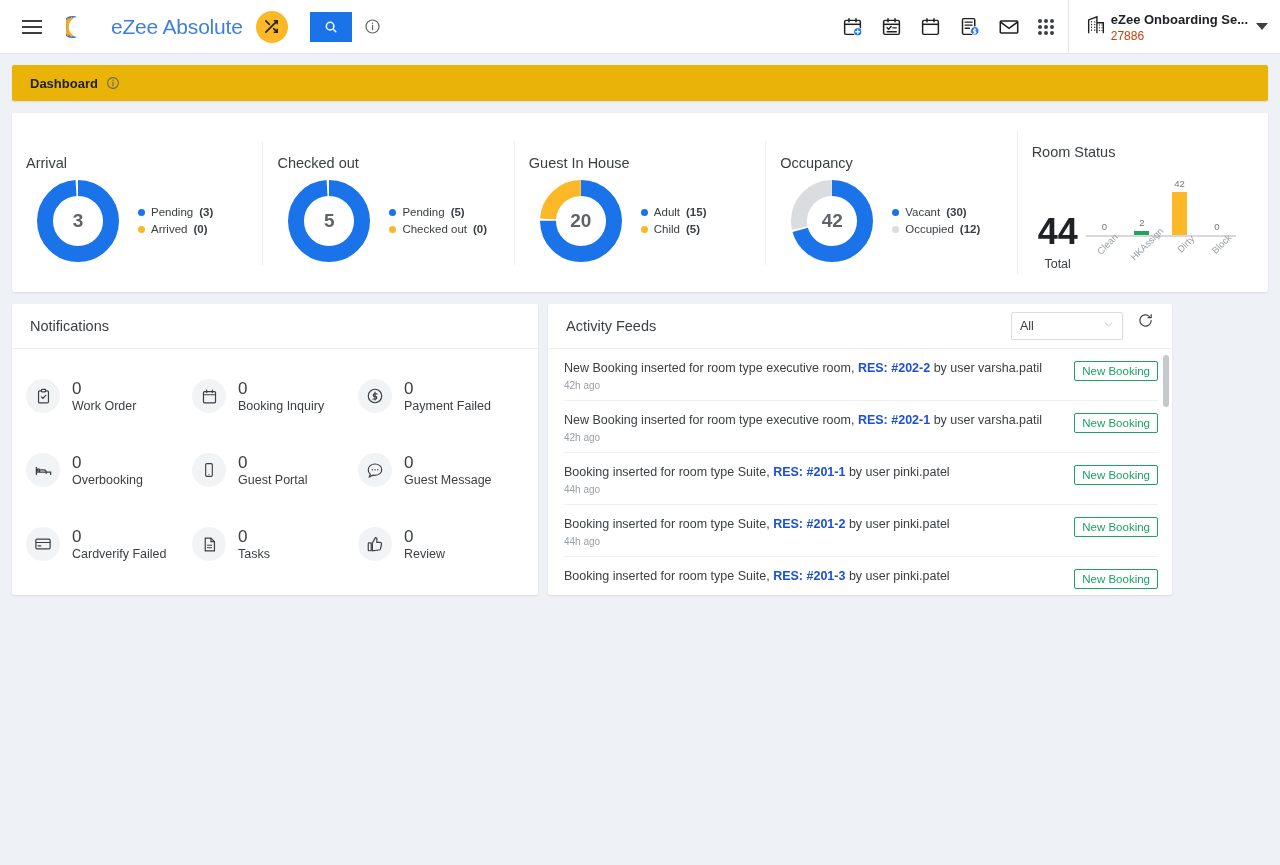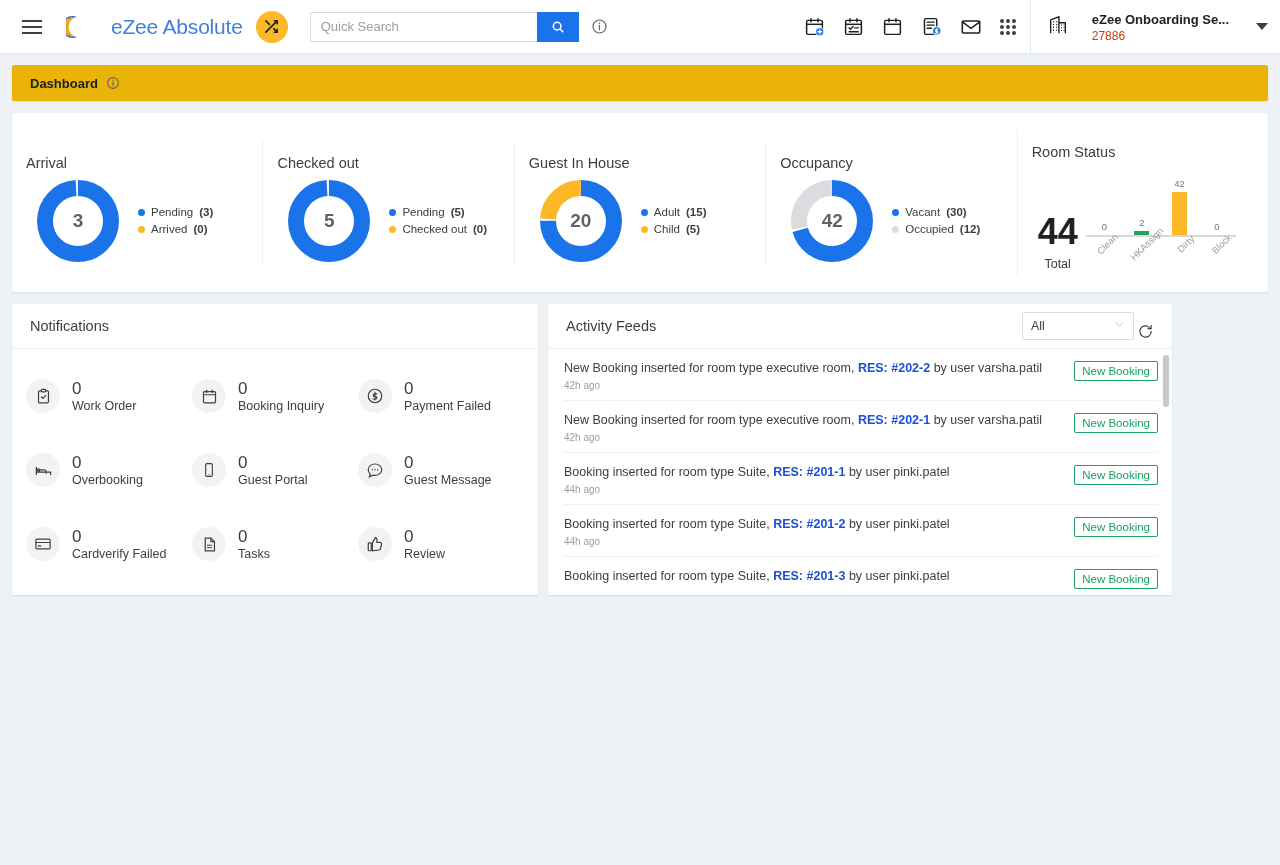--- a/index.html
+++ b/index.html
@@ -39,21 +39,21 @@
     display: flex; align-items: center; justify-content: center;
   }
   .info-circle { margin-left: 12px; cursor: pointer; display:flex; }
 
   .topbar-icons { margin-left: auto; display: flex; align-items: center; gap: 18px; padding-right: 14px; }
   .tb-icon { cursor: pointer; position: relative; display: flex; align-items: center; }
   .grid-dots { display: grid; grid-template-columns: repeat(3, 4px); gap: 2px; cursor: pointer; }
   .grid-dots span { width: 4px; height: 4px; background: #3c4043; border-radius: 50%; }
 
   .property {
-    display: flex; align-items: center; gap: 23px; height: 54px;
+    display: flex; align-items: center; gap: 4px; height: 54px;
     border-left: 1px solid #e4e7ec; padding: 0 12px 0 16px; cursor: pointer; min-width: 188px;
   }
   .property-meta { line-height: 1.25; }
   .property-name { font-size: 13px; font-weight: bold; color: #202124; max-width: 125px;
                    white-space: nowrap; overflow: hidden; text-overflow: ellipsis; }
   .property-id { font-size: 12px; color: #c2410c; }
   .caret { width: 0; height: 0; border-left: 6px solid transparent; border-right: 6px solid transparent;
            border-top: 7px solid #3c4043; margin-left: 4px; }
 
   
@@ -111,21 +111,21 @@
   .panel-title { font-size: 14.5px; color: #3c4043; }
 
   .notif-grid { flex: 1; display: grid; grid-template-columns: repeat(3, 1fr);
                 grid-template-rows: repeat(3, 1fr); padding: 10px 14px 14px 14px; }
   .notif-item { display: flex; align-items: center; gap: 12px; }
   .notif-ico { width: 34px; height: 34px; border-radius: 50%; background: #f2f3f5;
                display: flex; align-items: center; justify-content: center; flex: none; }
   .notif-num { font-size: 17px; color: #3c4043; line-height: 1.15; }
   .notif-lbl { font-size: 12.5px; color: #3c4043; }
 
-  .feed-head-right { margin-left: auto; display: flex; align-items: flex-end; gap: 3px; }
+  .feed-head-right { margin-left: auto; display: flex; align-items: flex-start; gap: 14px; }
   .feed-select {
     width: 112px; height: 28px; border: 1px solid #dadce0; border-radius: 2px;
     display: flex; align-items: center; padding: 0 8px; font-size: 12.5px; color: #3c4043;
     cursor: pointer; background: #fff;
   }
   .feed-select .chev { margin-left: auto; }
   .refresh-btn { cursor: pointer; display: flex; }
 
   .feed-list { flex: 1; overflow: hidden; position: relative; padding: 0 14px 0 16px; }
   .feed-row { display: flex; align-items: flex-start; padding: 11px 0 9px 0;
@@ -169,21 +169,20 @@
     <svg width="17" height="17" viewBox="0 0 24 24" fill="none" stroke="#1f1f1f" stroke-width="2.2" stroke-linecap="round" stroke-linejoin="round">
       <path d="M16 4h4v4"></path>
         <path d="M4 20 20 4"></path>
         <path d="M16 20h4v-4"></path>
         <path d="M4 4l5 5"></path>
         <path d="M15 15l5 5"></path>
     </svg>
   </div>
 
   <div class="search-wrap">
-    <input class="search-input" value="" placeholder="Quick Search" style="">
     <button class="search-btn">
       <svg width="14" height="14" viewBox="0 0 24 24" fill="none" stroke="#fff" stroke-width="2.6">
         <circle cx="10.5" cy="10.5" r="6.5"></circle>
           <path d="M16 16l5 5"></path>
       </svg>
     </button>
   </div>
 
   <span class="info-circle">
     <svg width="17" height="17" viewBox="0 0 24 24" fill="none" stroke="#5f6368" stroke-width="1.7">

